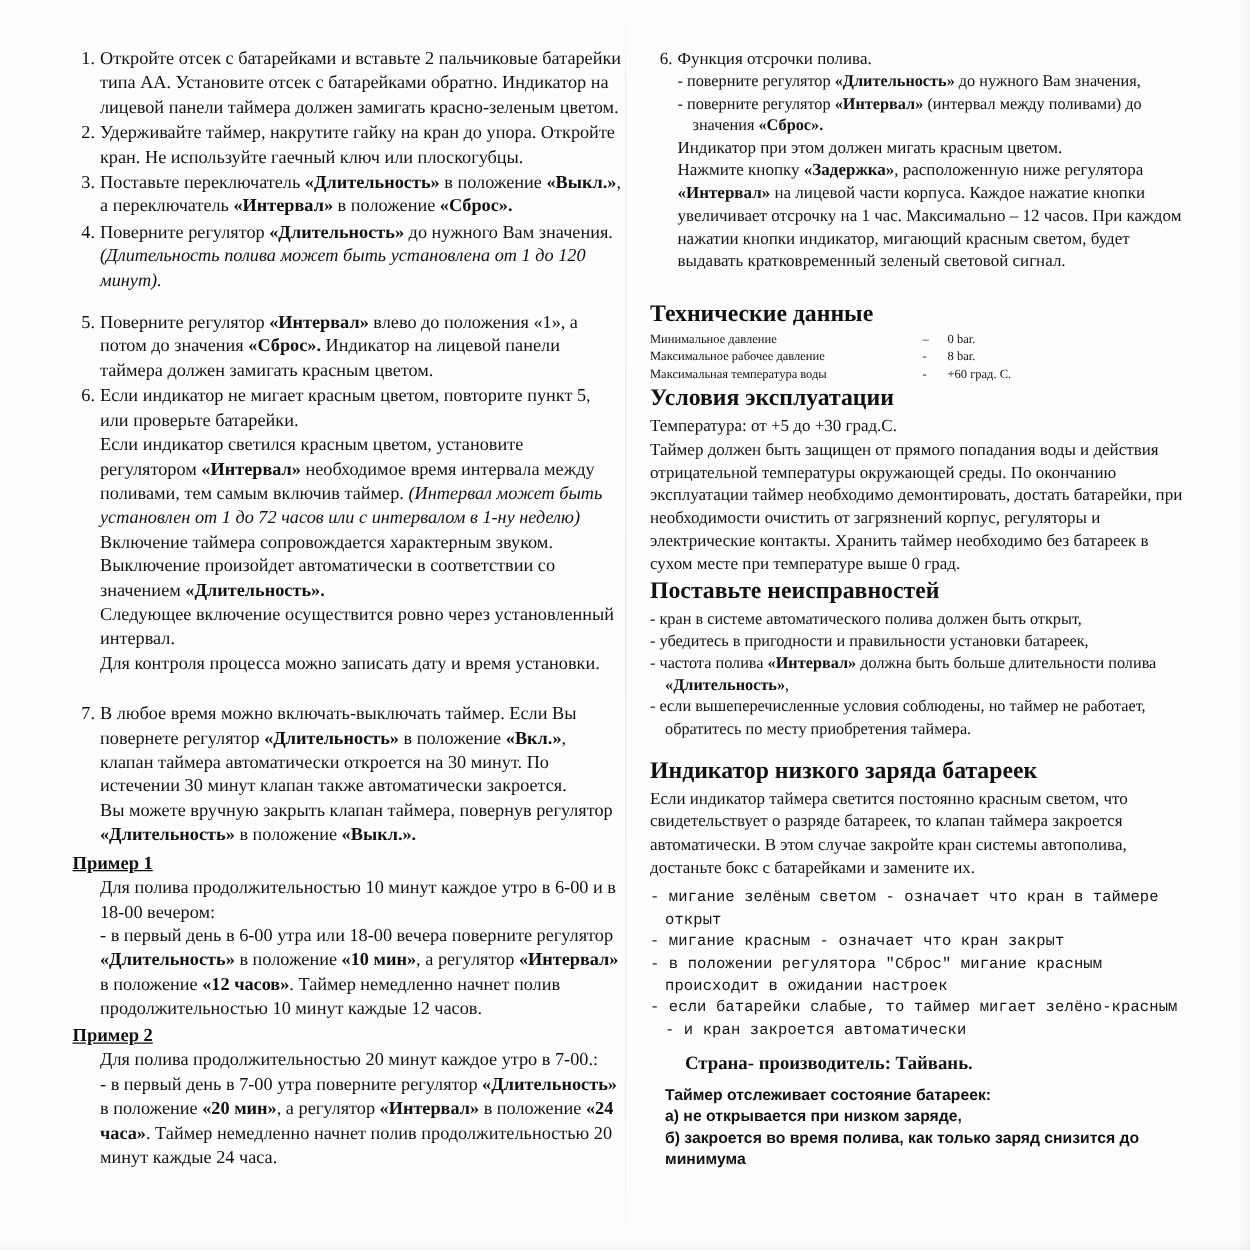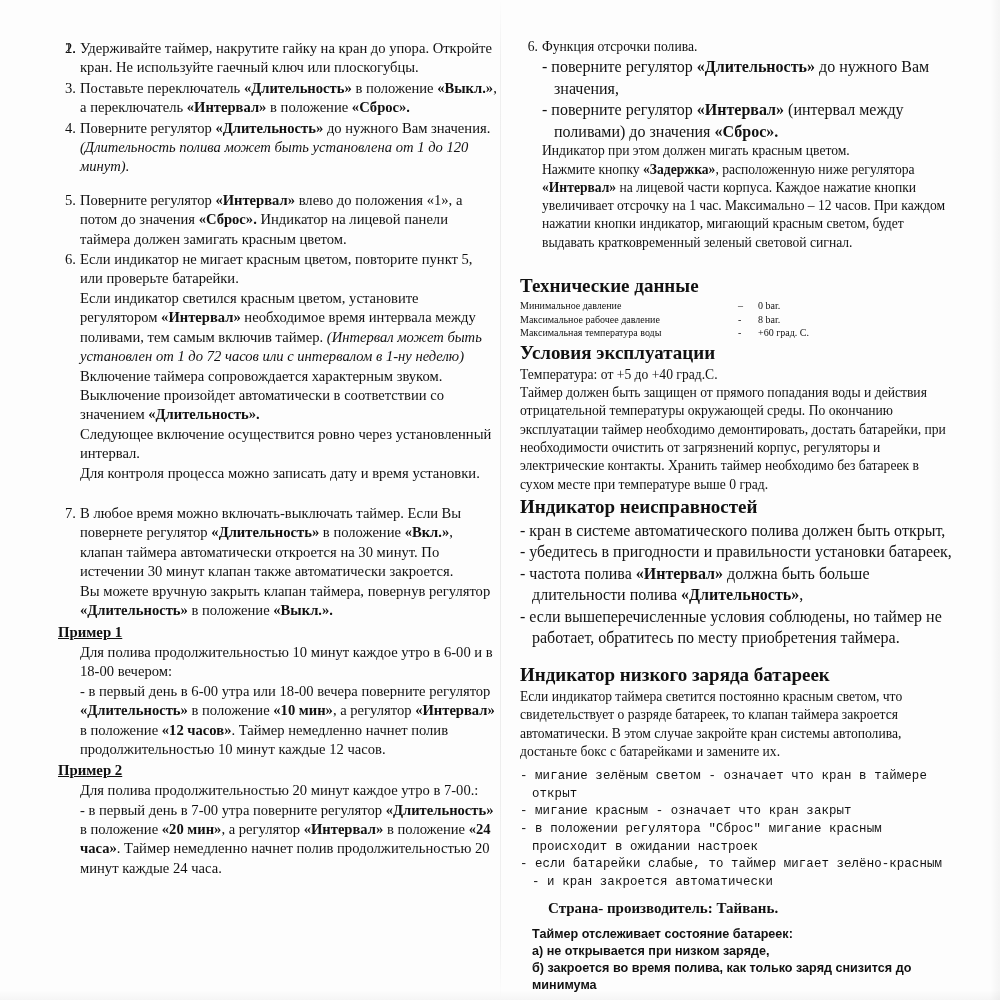--- a/index.html
+++ b/index.html
@@ -79,21 +79,21 @@
   .col-right .para{ font-size:13.6px; line-height:1.345; padding-left:0; }
 
   .sub{
     font-size:14.6px;
     line-height:1.33;
     margin:0;
     padding-left:34px;
     text-indent:-12px;
   }
   .col-right .sub{
-    font-size:16px;line-height:1.345;
+    font-size:13px;line-height:1.345;
     padding-left:12px;text-indent:-12px;
   }
 
   b{ font-weight:bold; }
   i{ font-style:italic; }
 
   .heading-ul{
     font-weight:bold;
     text-decoration:underline;
     font-size:14.8px;
@@ -157,20 +157,21 @@
   <div class="scan-edge-bottom"></div>
 
   <div class="columns">
 
     <div class="col col-left">
 
       <ol class="numlist">
 
         <li>
           <span class="num">1.</span>
+          <span>Откройте отсек с батарейками и вставьте 2 пальчиковые батарейки типа АА. Установите отсек с  батарейками обратно. Индикатор на лицевой панели таймера должен замигать красно-зеленым цветом.</span>
         </li>
 
         <li>
           <span class="num">2.</span>
           <span>Удерживайте таймер, накрутите гайку на кран до упора. Откройте кран. Не используйте гаечный ключ или плоскогубцы.</span>
         </li>
 
         <li>
           <span class="num">3.</span>
           <span>Поставьте переключатель </span><b>«Длительность»</b><span> в положение </span><b>«Выкл.»</b><span>, а переключатель </span><b>«Интервал»</b><span> в положение </span><b>«Сброс».</b>
@@ -255,26 +256,26 @@
         </div>
         <div class="tech-row">
           <span class="lbl">Максимальная температура воды</span>
           <span class="dash">-</span>
           <span class="val">+60 град. С.</span>
         </div>
       </div>
 
       <div>
         <div class="heading-b">Условия эксплуатации</div>
-        <div class="para">Температура: от +5 до +40 град.С.</div>
+        <div class="para">Температура: от +5 до +30 град.С.</div>
         <div class="para">Таймер должен быть защищен от прямого попадания воды и действия отрицательной температуры окружающей среды. По окончанию эксплуатации таймер необходимо демонтировать, достать батарейки, при необходимости очистить от загрязнений корпус, регуляторы и электрические контакты. Хранить таймер необходимо без батареек в сухом месте при температуре выше 0 град.</div>
       </div>
 
       <div>
-        <div class="heading-b">Индикатор неисправностей</div>
+        <div class="heading-b">Поставьте неисправностей</div>
         <div class="sub">- кран в системе автоматического полива должен быть открыт,</div>
         <div class="sub">- убедитесь в пригодности и правильности установки батареек,</div>
         <div class="sub"><span>- частота полива </span><b>«Интервал»</b><span> должна быть больше длительности полива </span><b>«Длительность»</b><span>,</span></div>
         <div class="sub">- если вышеперечисленные условия соблюдены, но таймер не работает, обратитесь по месту приобретения таймера.</div>
       </div>
 
       <div class="gap-m"></div>
 
       <div>
         <div class="heading-b">Индикатор низкого заряда батареек</div>

